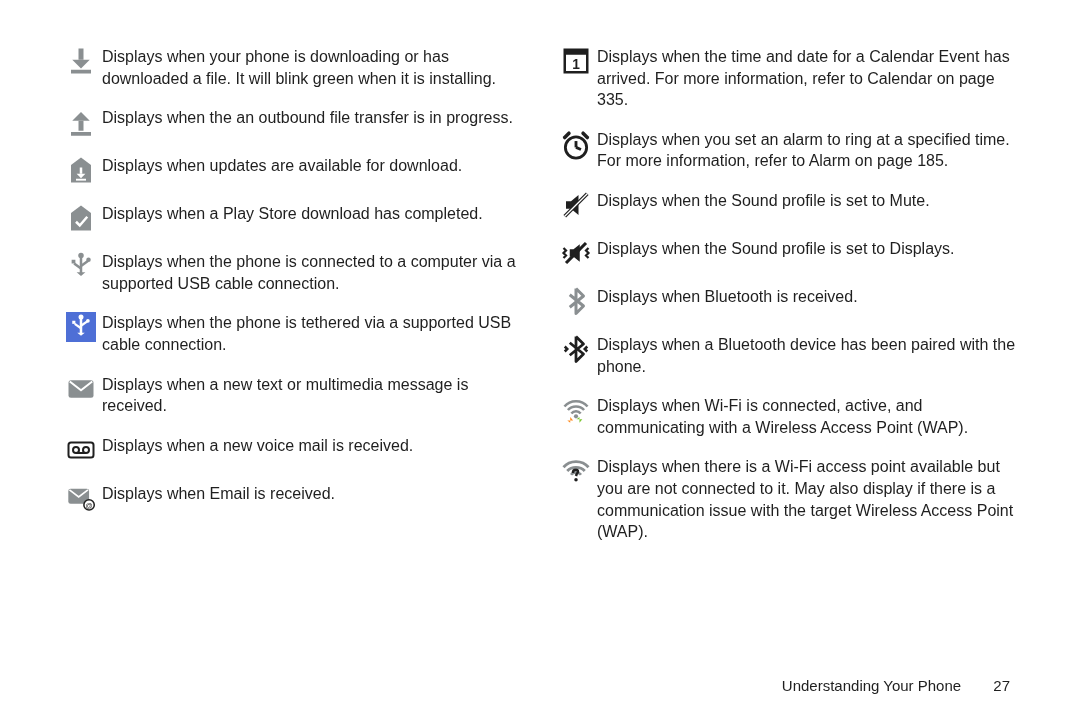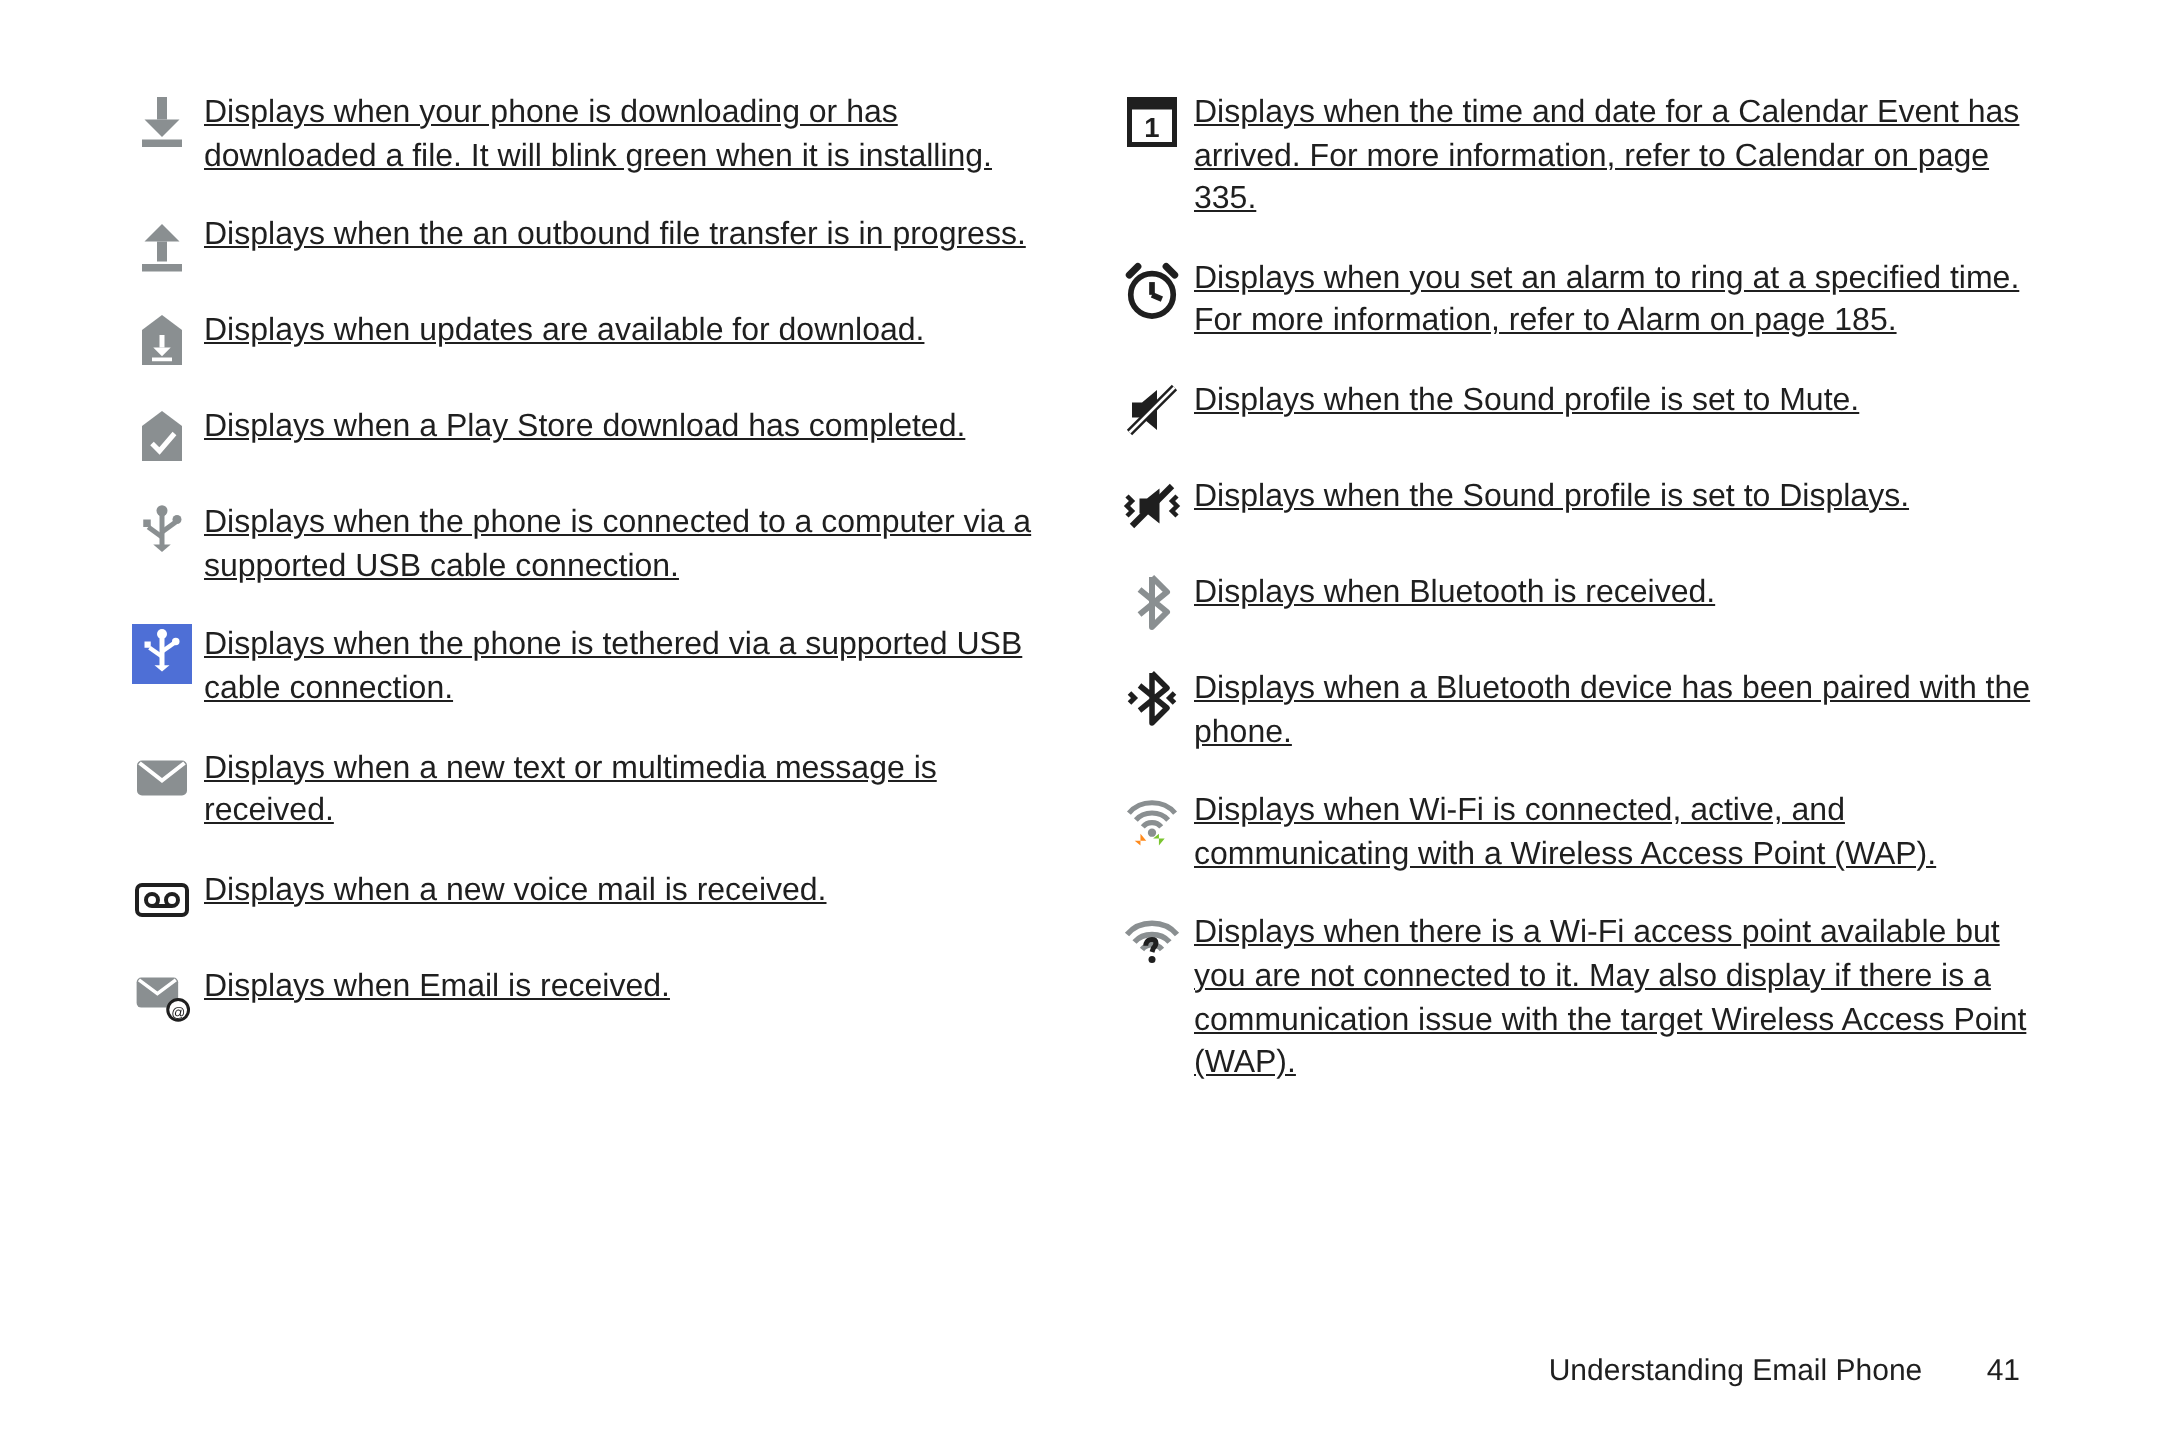--- a/index.html
+++ b/index.html
@@ -1,19 +1,19 @@
 <!DOCTYPE html>
 <html><head>
 <meta charset="utf-8">
 <style>
   html,body{margin:0;padding:0;background:#fff;}
   body{width:1080px;height:720px;font-family:Arial,Helvetica,sans-serif;color:#1f1f1f;position:relative;-webkit-font-smoothing:antialiased;}
   .page{display:flex;flex-direction:row;padding:46px 60px 0 60px;gap:30px;}
   .col{flex:1;display:flex;flex-direction:column;}
-  .row{display:flex;flex-direction:row;align-items:flex-start;margin-bottom:18px;text-decoration:underline;}
+  .row{display:flex;flex-direction:row;align-items:flex-start;margin-bottom:18px;}
   .ico{width:42px;flex:0 0 42px;display:flex;align-items:flex-start;justify-content:center;}
   .ico svg{width:30px;height:30px;}
   .txt{flex:1;font-size:16px;line-height:1.35;padding-top:0px;letter-spacing:0px;}
   .big svg{width:34px;height:34px;}
   .footer{position:absolute;bottom:26px;right:70px;font-size:15px;color:#1f1f1f;}
   .footer .pn{margin-left:28px;}
 </style>
 </head>
 <body>
 
@@ -245,15 +245,15 @@
             <circle cx="12" cy="19" r="1.4" fill="#1f1f1f"></circle>
           </svg>
       </div>
       <div class="txt">Displays when there is a Wi-Fi access point available but you are not connected to it. May also display if there is a communication issue with the target Wireless Access Point (WAP).</div>
     </div>
 
   </div>
 </div>
 
 <div class="footer">
-  <span>Understanding Email Phone</span>
-  <span class="pn">41</span>
+  <span>Understanding Your Phone</span>
+  <span class="pn">27</span>
 </div>
 
 </body></html>

